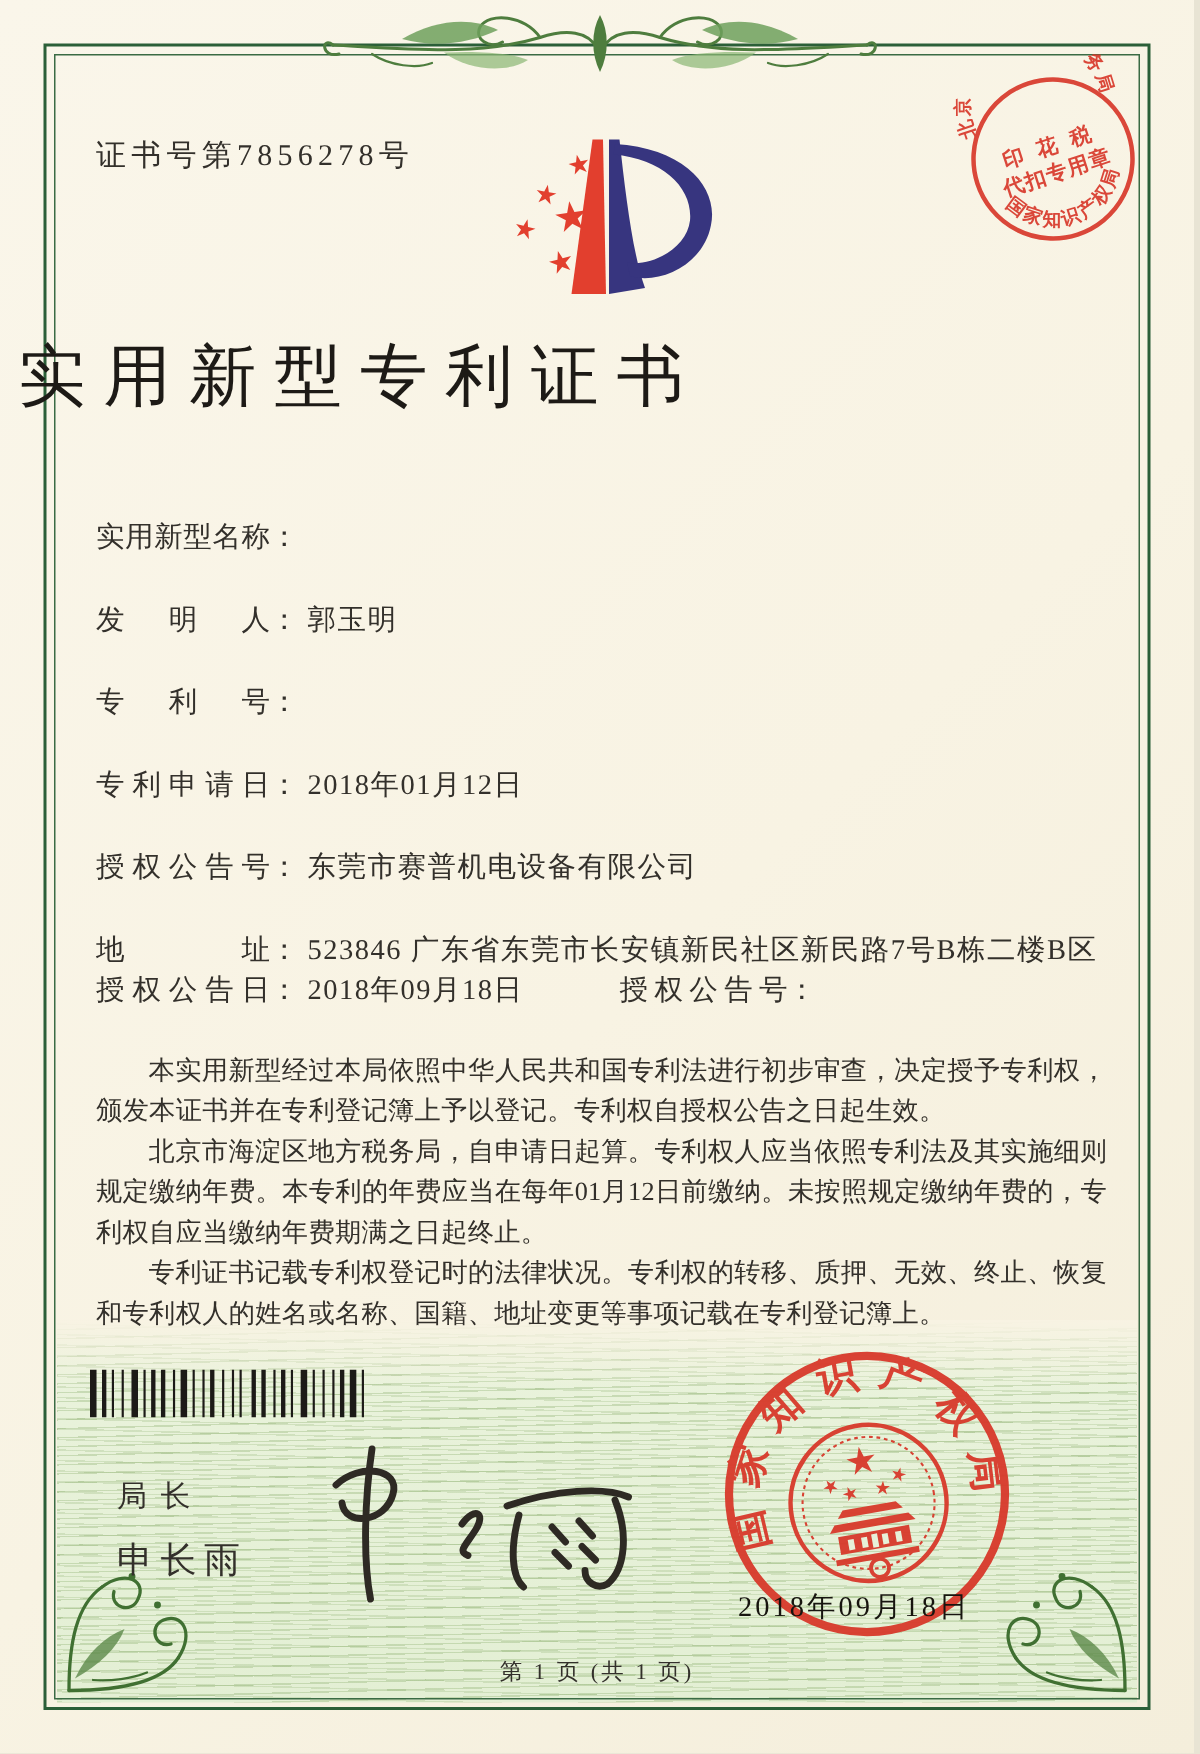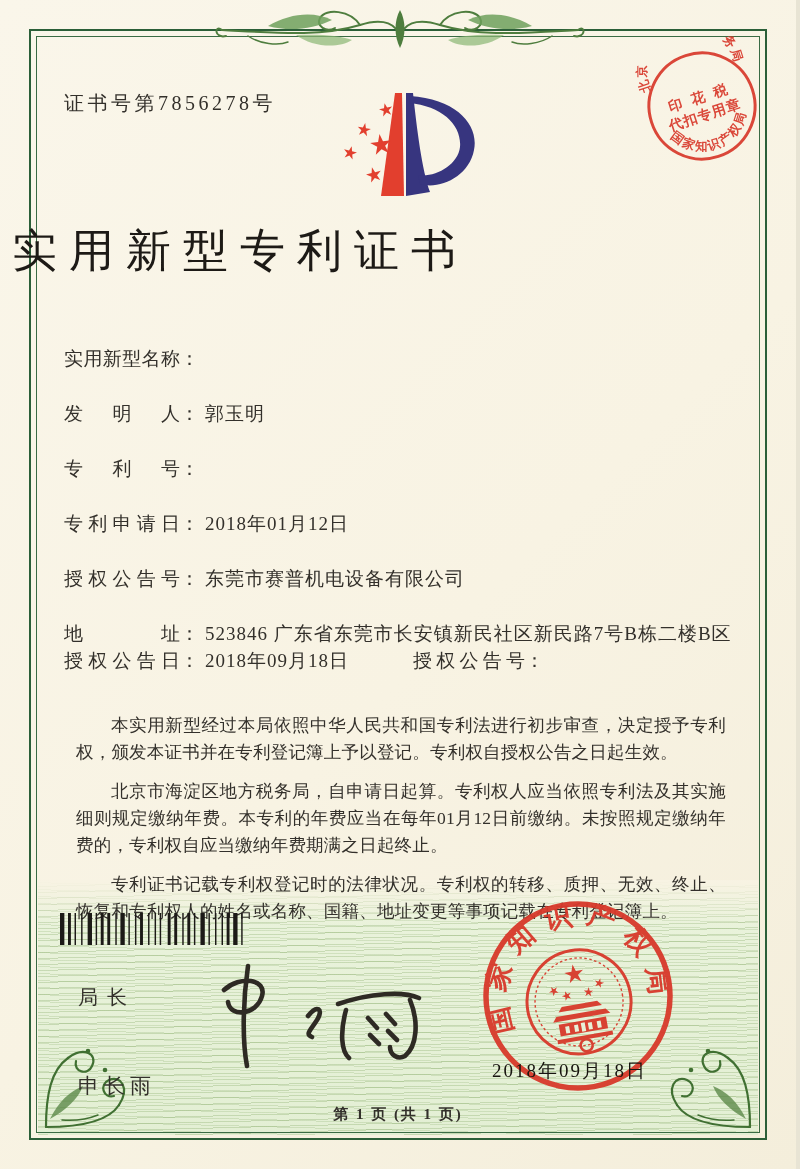--- a/index.html
+++ b/index.html
@@ -34,26 +34,26 @@
   .frow{display:flex; align-items:flex-start; margin-bottom:28px;}
   .flabel{display:inline-block; width:116px; text-align:justify; text-align-last:justify; flex:none;}
   .fcolon{flex:none; margin-right:6px;}
   .fvalue{letter-spacing:1px; max-width:528px;}
   .frow-last{display:flex;}
   .group2{margin-left:64px; display:flex;align-items:flex-end;}
   .group2 .flabel{width:112px;}
   
   .paras{left:64px; top:700px; width:674px; font-size:17.5px; line-height:27px;
          text-align:justify; letter-spacing:.2px;}
-  .paras p{margin:12px; text-indent:2em;}
+  .paras p{margin:0; text-indent:2em;}
   
   .sig-title{left:78px; top:984px; font-size:20px; letter-spacing:9px;}
-  .sig-name{left:78px; top:1024px; font-size:21px; letter-spacing:5px;margin-top:48px;}
+  .sig-name{left:78px; top:1024px; font-size:24px; letter-spacing:5px;}
   .seal-date{left:492px; top:1058px; font-size:19px; letter-spacing:2px; color:#17140f; z-index:5;}
-  .footer{left:0; right:0; top:1105px; text-align:center; font-size:15px; letter-spacing:2px;font-weight:bold;}
+  .footer{left:0; right:0; top:1105px; text-align:center; font-size:15px; letter-spacing:2px;}
   .svg-abs{position:absolute;}
   .stamp-rot{transform:rotate(-18deg);}
   .seal-rot{transform:rotate(-10deg);}
 </style>
 </head>
 <body>
 
 <div class="page">
 
   <svg width="0" height="0" style="position:absolute" aria-hidden="true">

